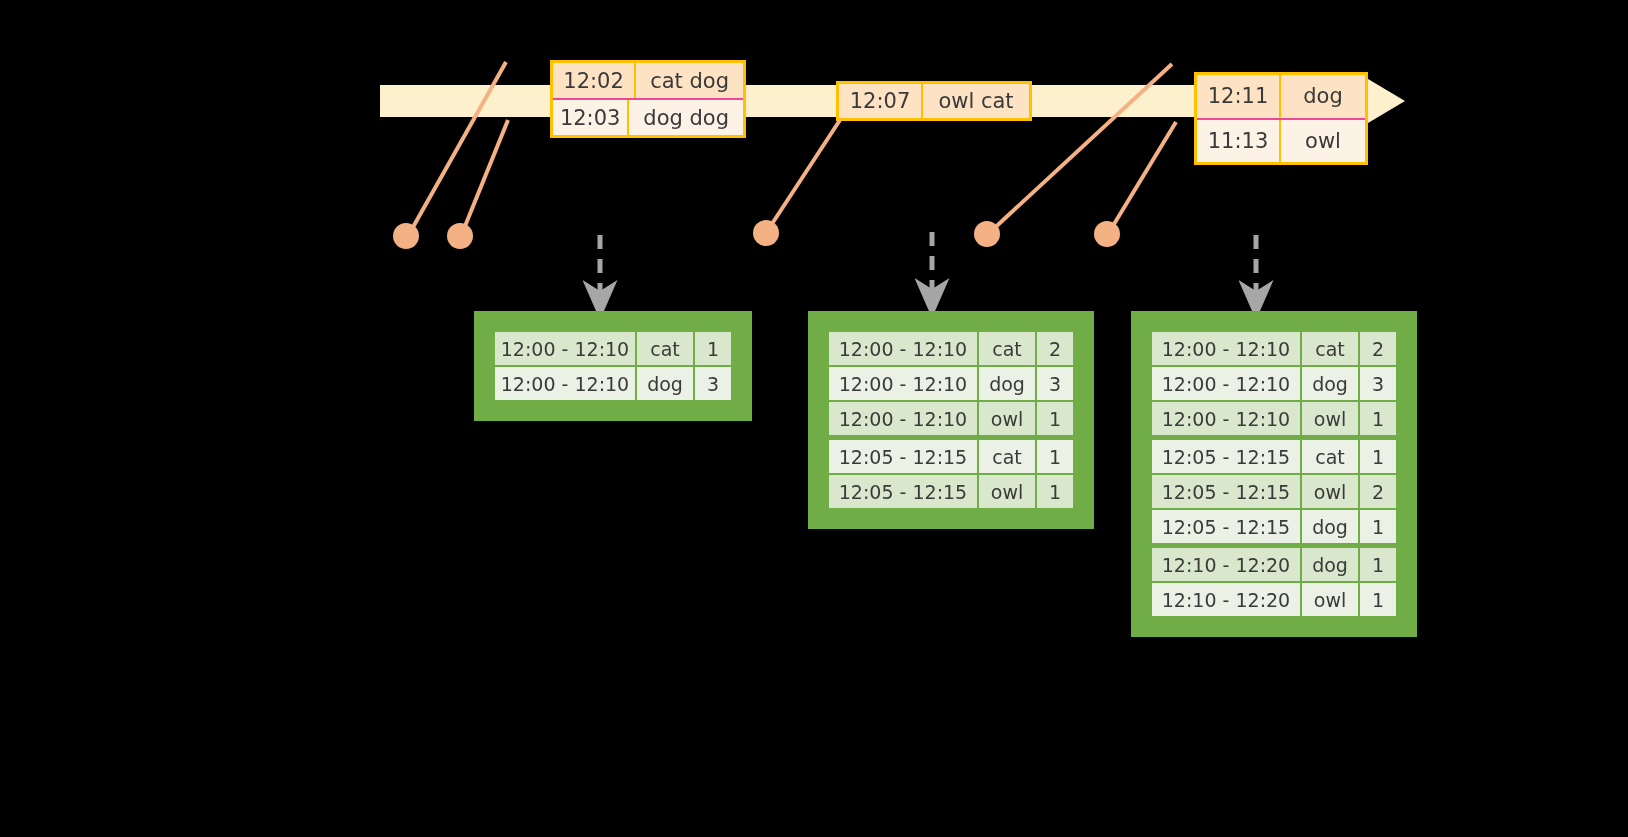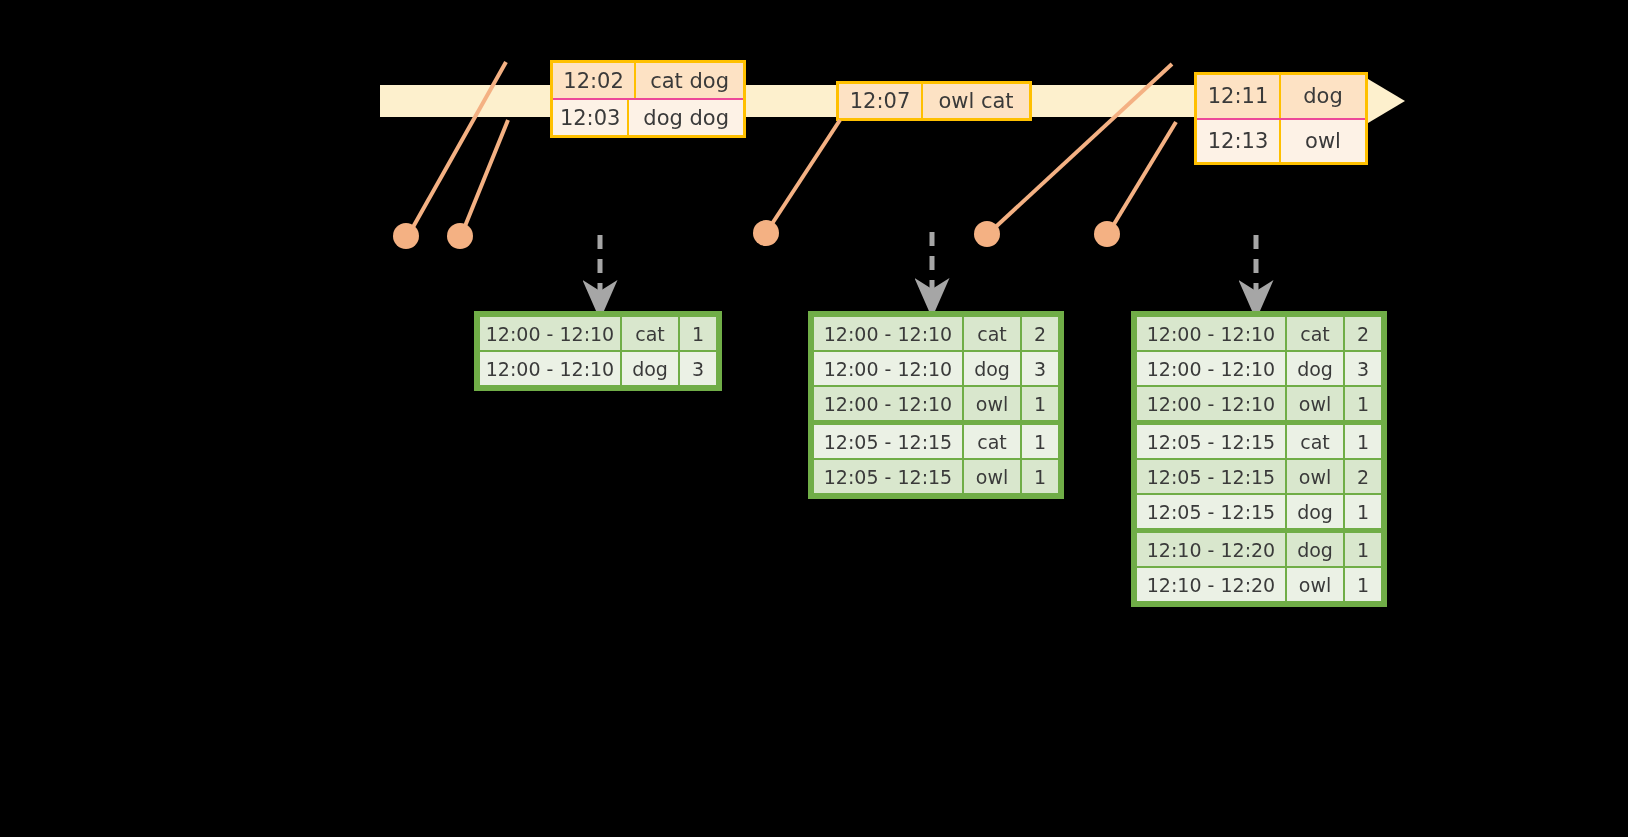--- a/index.html
+++ b/index.html
@@ -81,21 +81,21 @@
 
   
   .result-table {
     position: absolute;
     border: 4px solid #70ad47;
     box-sizing: border-box;
     background: #70ad47;
     display: flex;
     flex-direction: column;
     gap: 2px;
-    padding: 2px;
+    padding: 17px;
   }
   .res-row {
     display: flex;
     height: 33px;
     gap: 2px;
   }
   .res-row.group-break { margin-top: 3px; }
   .res-cell {
     display: flex;
     align-items: center;
@@ -152,21 +152,21 @@
       <div class="msg-cell payload-cell">owl cat</div>
     </div>
   </div>
 
   <div class="msg-box" style="left:1168px; top:72px; width:174px; height:93px;margin-left:26px;">
     <div class="msg-row shade-a">
       <div class="msg-cell time-cell">12:11</div>
       <div class="msg-cell payload-cell">dog</div>
     </div>
     <div class="msg-row shade-b">
-      <div class="msg-cell time-cell">12:13</div>
+      <div class="msg-cell time-cell">11:13</div>
       <div class="msg-cell payload-cell">owl</div>
     </div>
   </div>
 
   <svg class="leader-svg" viewBox="0 0 1628 837" xmlns="http://www.w3.org/2000/svg">
 
     <g stroke="#f4b183" stroke-width="4" fill="none">
       <line x1="408" y1="236" x2="506" y2="62"></line>
       <line x1="461" y1="236" x2="508" y2="120"></line>
       <line x1="766" y1="233" x2="840" y2="120"></line>

